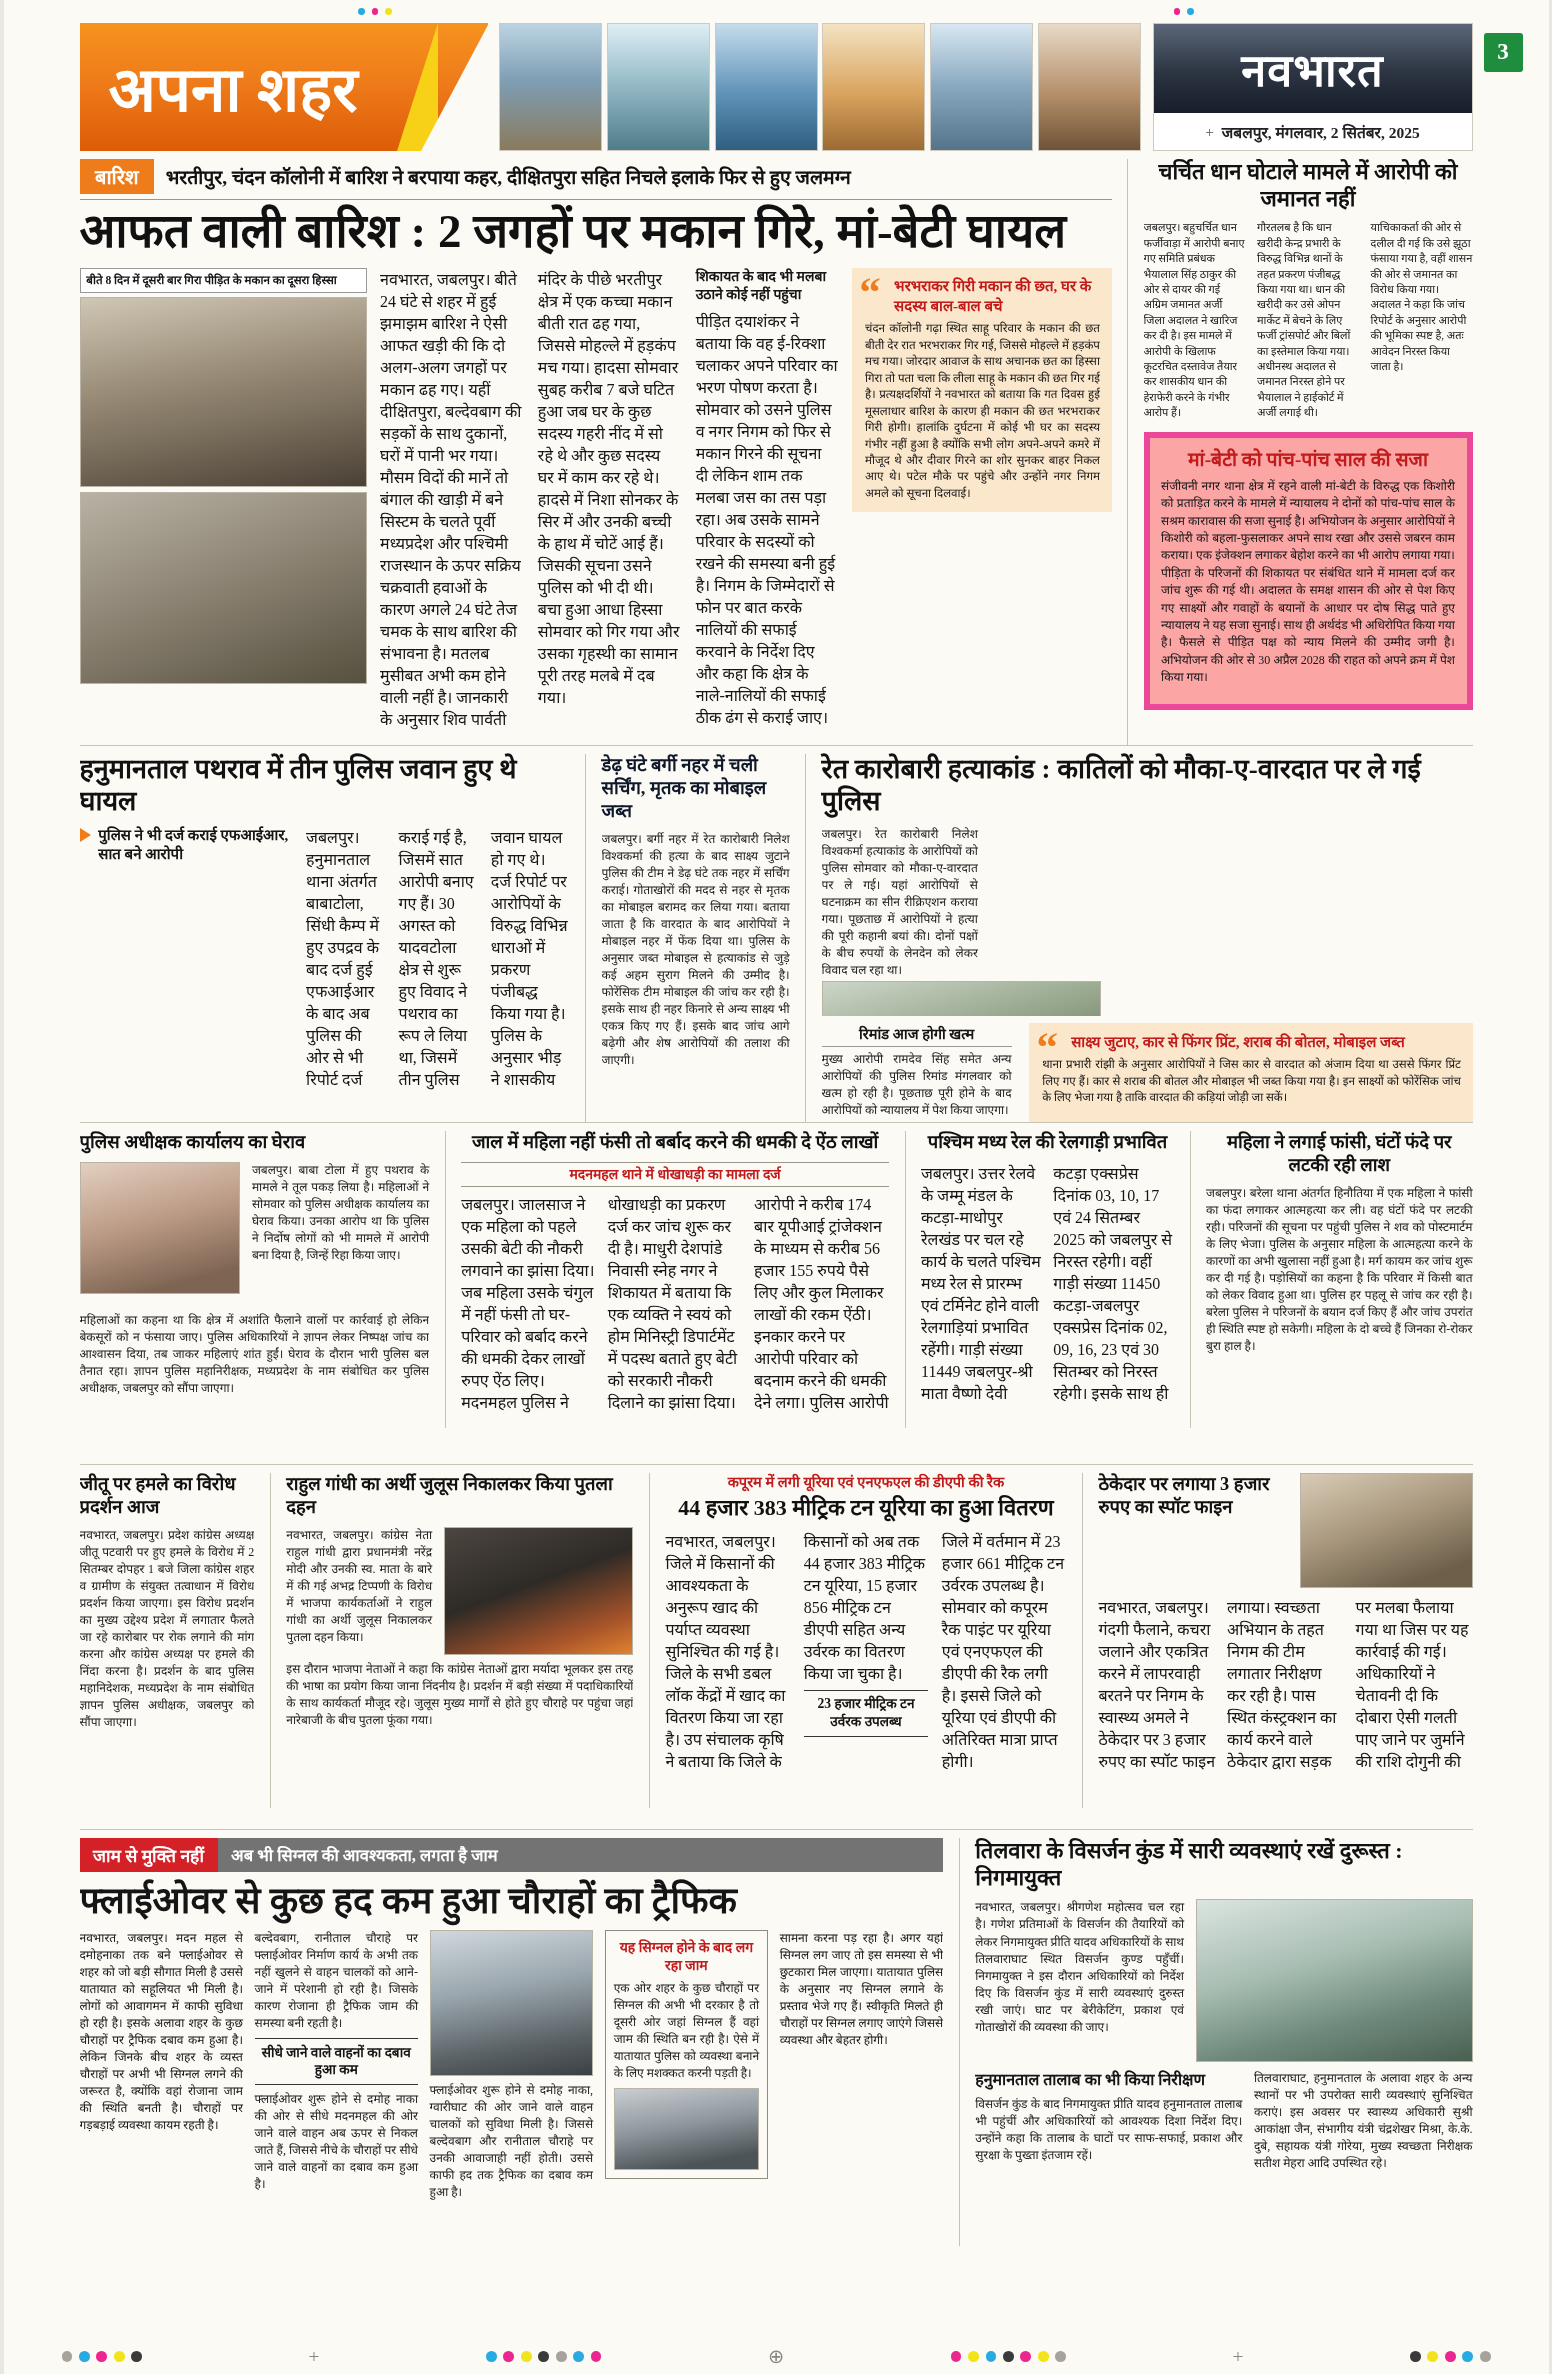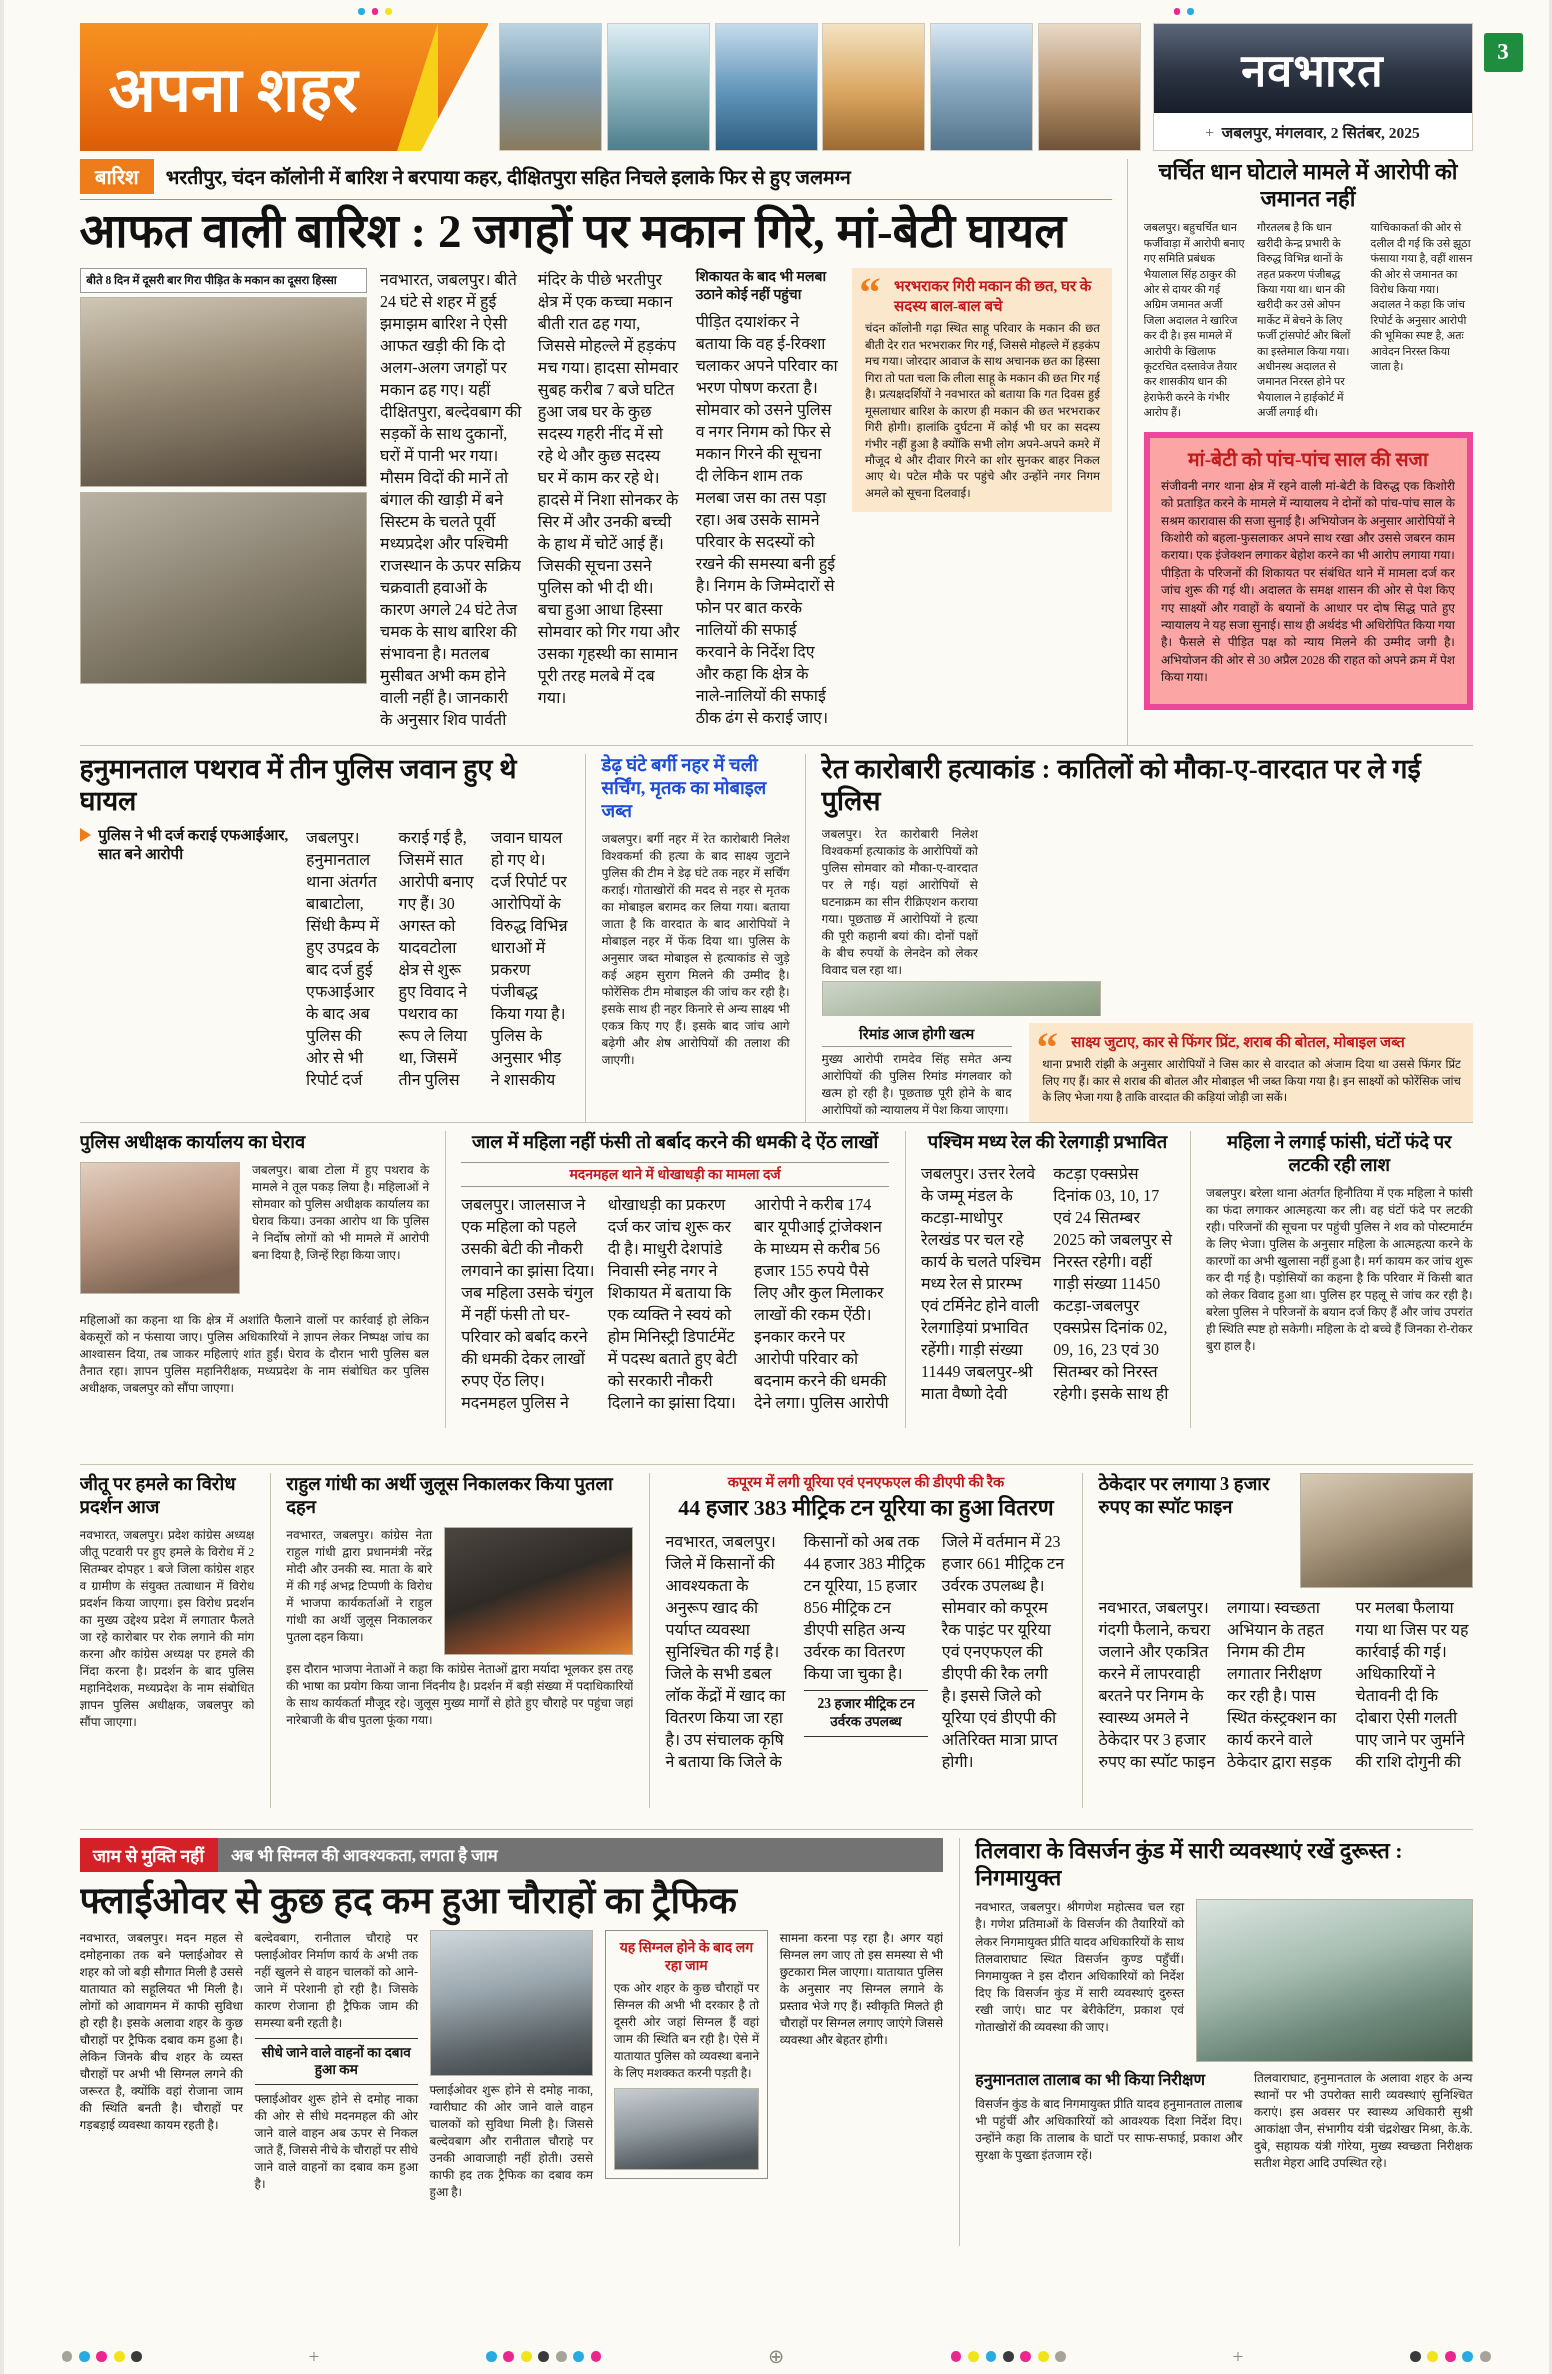--- a/index.html
+++ b/index.html
@@ -41,21 +41,21 @@
           display:flex;align-items:center;justify-content:center;font-size:23px;font-weight:bold;border-radius:2.9px;}
 
   
   section{border-top:1px solid #c6c2b4;}
   .row{display:flex;}
   .row > article + article{border-left:1px solid #c6c2b4;padding-left:15.5px;margin-left:15.5px;}
   .h-xl{font-size:47px;line-height:1.12;font-weight:bold;color:#111;}
   .h-lg{font-size:27px;line-height:1.18;font-weight:bold;color:#111;margin-bottom:7.8px;}
   .h-md{font-size:22px;line-height:1.22;font-weight:bold;color:#111;margin-bottom:7.8px;}
   .h-sm{font-size:18.4px;line-height:1.25;font-weight:bold;color:#111;margin-bottom:7.8px;}
-  .blue{color:#1d4ed8;}
+  .blue{color:#0f172a;}
   .center{text-align:center;}
   .bodytxt, .cols p{font-size:12px;line-height:1.42;text-align:justify;color:#1c1c1c;}
   .sub{font-size:14px;font-weight:bold;margin:5.8px 0;line-height:1.3;break-inside:avoid;}
   .cap{font-size:11px;font-weight:bold;color:#222;padding:2.9px 1px;}
   .ph{background:linear-gradient(160deg,#b9b2a4 0%,#857c6c 55%,#55503f 100%);border:1px solid #b9b4a6;}
   .flexr{display:flex;gap:11.6px;}
   .rk{color:#c11b1b;font-weight:bold;text-align:center;font-size:14px;border-top:1px solid #9a9688;border-bottom:1px solid #9a9688;padding:2.9px 1.9px;margin-bottom:5.8px;line-height:1.25;}
   .rk2{color:#c11b1b;font-weight:bold;text-align:center;font-size:14.6px;margin-bottom:3.9px;line-height:1.25;}
   .midhead{border-top:1.5px solid #333;border-bottom:1.5px solid #333;text-align:center;font-weight:bold;
            font-size:13.6px;padding:4.9px 1.9px;margin:5.8px 0;break-inside:avoid;line-height:1.3;}

